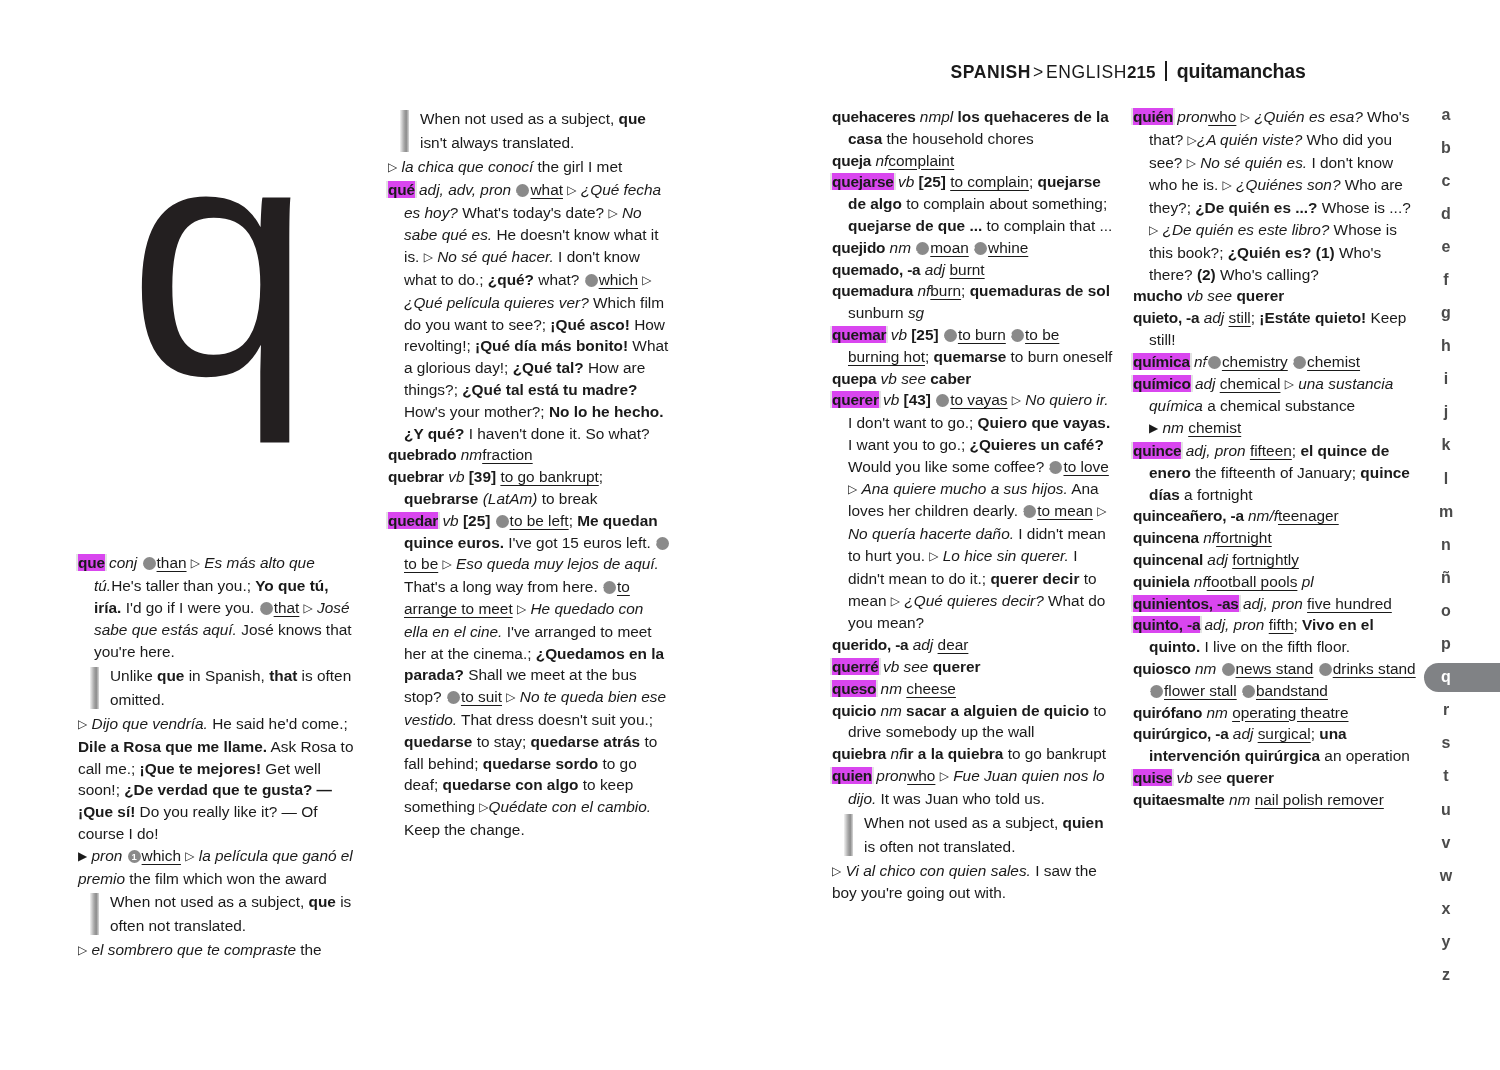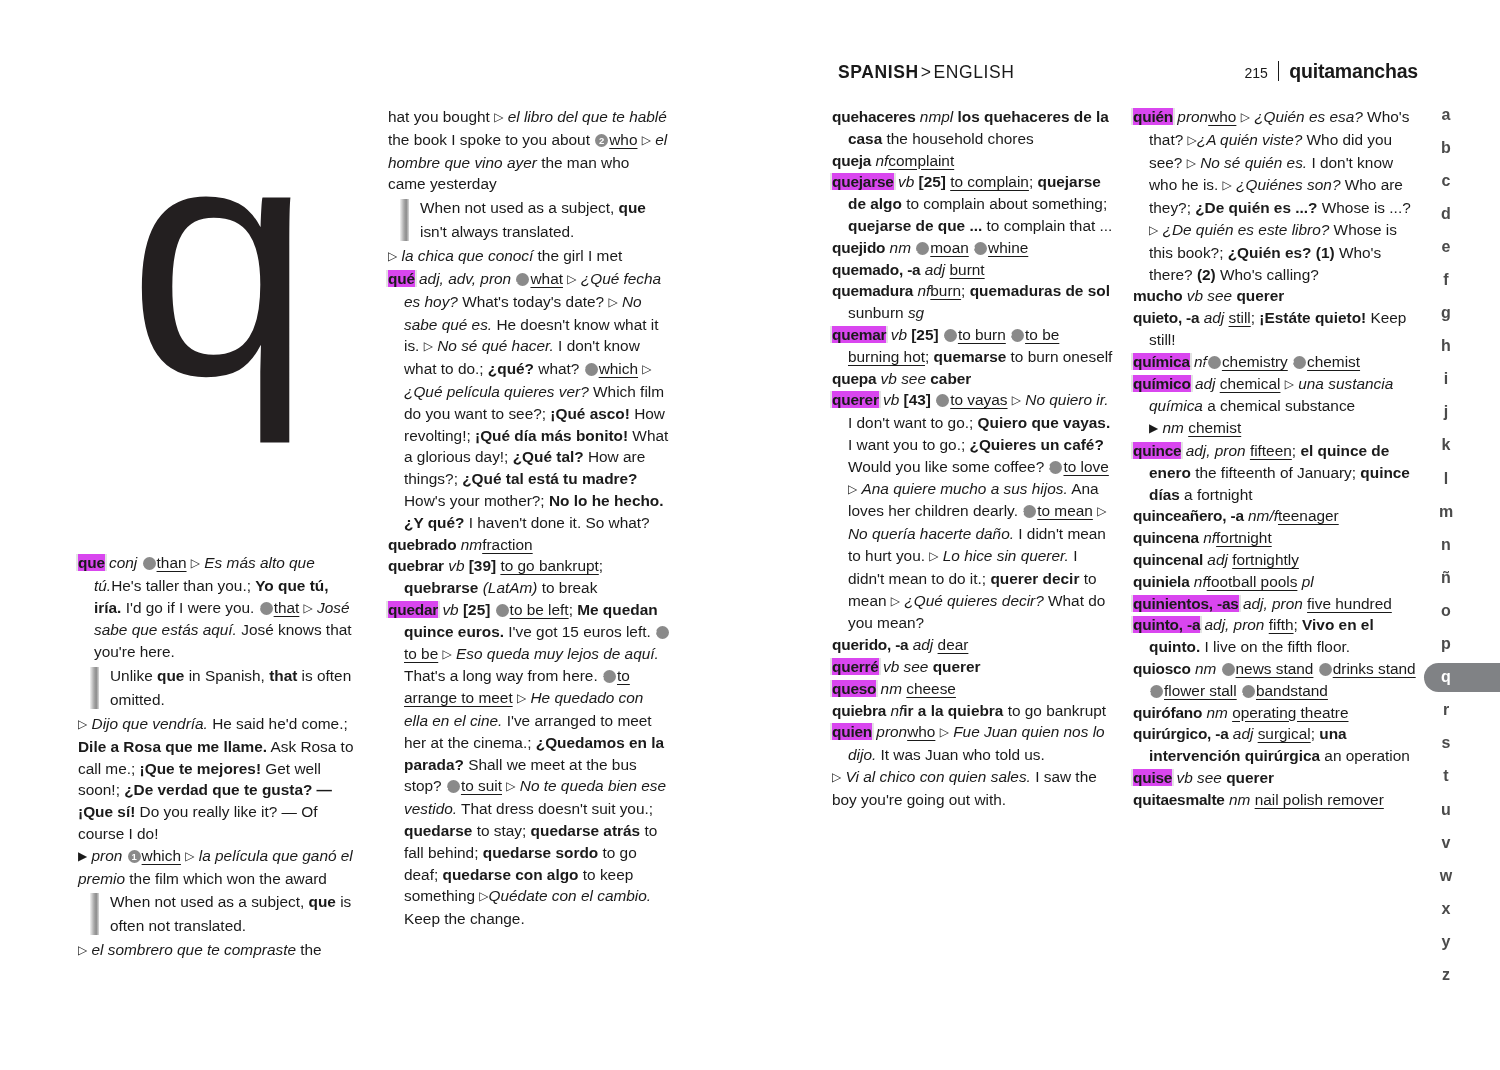--- a/index.html
+++ b/index.html
@@ -25,39 +25,39 @@
 
   
   #runhead {
     position: absolute;
     left: 838px;
     top: 58px;
     width: 580px;
     height: 30px;
     display: flex;
     align-items: baseline;
-    justify-content: space-between;
+    justify-content: center;
   }
   .rh-left {
     font-size: 17.5px;
     letter-spacing: 0.6px;
     color: #1a1a1a;
     white-space: nowrap;
   }
   .rh-left .sp { font-weight: bold; }
   .rh-left .gt { font-weight: normal; padding: 0 2px; }
   .rh-left .en { font-weight: normal; }
   .rh-right {
     font-size: 18px;
     white-space: nowrap;
     display: flex;
     align-items: baseline;
     gap: 0px;
   }
-  .rh-pageno { font-size: 14px; }
+  .rh-pageno { font-size: 17px; font-weight: bold; }
   .rh-rule {
     display: inline-block;
     width: 1.5px;
     height: 20px;
     background: #1a1a1a;
     margin: 0 10px;
     position: relative;
     top: 3px;
   }
   .rh-word { font-weight: bold; font-size: 19.5px; letter-spacing: -0.2px; }
@@ -228,26 +228,20 @@
       <span class="bar"></span>
       <span>When not used as a subject, </span><span class="bd">que</span><span> is often not translated.</span>
     </div>
     <div class="entry">
       <span class="tri">▷</span>
       <span class="es">el sombrero que te compraste</span><span> the</span>
     </div>
   </div>
 
   <div class="col" id="col2">
-    <div class="entry">
-      <span>hat you bought </span><span class="tri">▷</span>
-      <span class="es">el libro del que te hablé</span><span> the book I spoke to you about </span><span class="num">2</span><span class="tr">who</span>
-      <span class="tri">▷</span>
-      <span class="es">el hombre que vino ayer</span><span> the man who came yesterday</span>
-    </div>
     <div class="note">
       <span class="bar"></span>
       <span>When not used as a subject, </span><span class="bd">que</span><span> isn't always translated.</span>
     </div>
     <div class="entry">
       <span class="tri">▷</span>
       <span class="es">la chica que conocí</span><span> the girl I met</span>
     </div>
 
     <div class="entry hang">
@@ -364,28 +358,37 @@
       <span class="pos">vb</span>
       <span class="pos">see</span>
       <span class="bd">querer</span>
     </div>
     <div class="entry hang">
       <span class="hw hl">queso</span>
       <span class="pos">nm</span>
       <span class="tr">cheese</span>
     </div>
     <div class="entry hang">
+      <span class="hw">quicio</span>
+      <span class="pos">nm</span>
+      <span class="bd">sacar a alguien de quicio</span><span> to drive somebody up the wall</span>
+    </div>
+    <div class="entry hang">
       <span class="hw">quiebra</span>
       <span class="pos">nf</span><span class="bd">ir a la quiebra</span><span> to go bankrupt</span>
     </div>
     <div class="entry hang">
       <span class="hw hl">quien</span>
       <span class="pos">pron</span><span class="tr">who</span>
       <span class="tri">▷</span>
       <span class="es">Fue Juan quien nos lo dijo.</span><span> It was Juan who told us.</span>
+    </div>
+    <div class="note">
+      <span class="bar"></span>
+      <span>When not used as a subject, </span><span class="bd">quien</span><span> is often not translated.</span>
     </div>
     <div class="entry">
       <span class="tri">▷</span>
       <span class="es">Vi al chico con quien sales.</span><span> I saw the boy you're going out with.</span>
     </div>
   </div>
 
   <div class="col" id="col4">
     <div class="entry hang">
       <span class="hw hl">quién</span>

